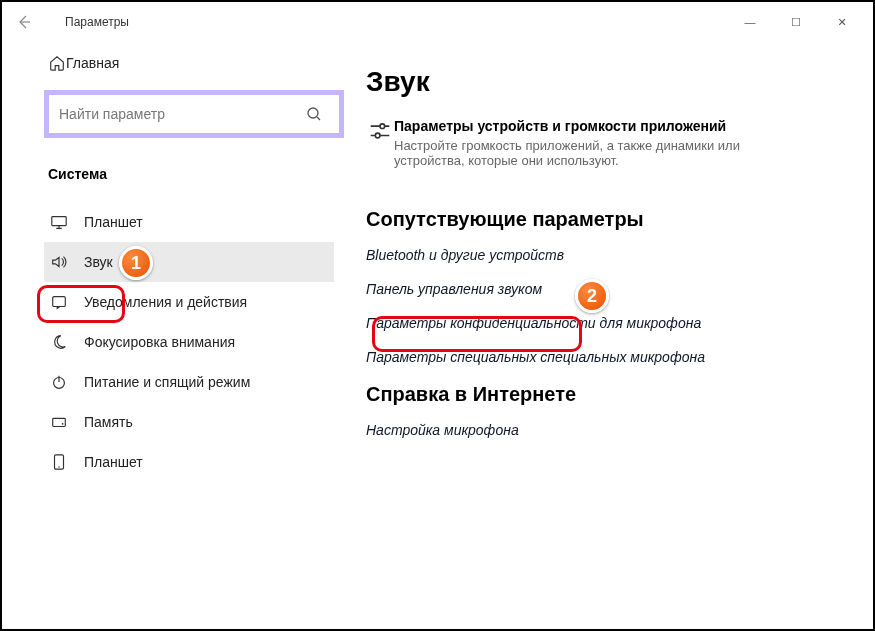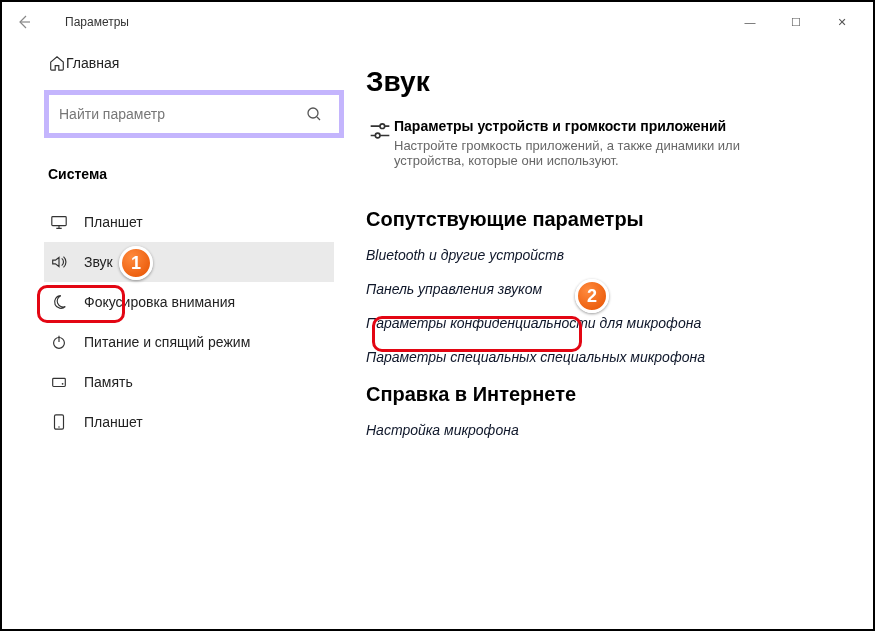--- a/index.html
+++ b/index.html
@@ -81,20 +81,27 @@
       </div>
       <div class="nav-item active">
         <svg class="nav-icon" viewBox="0 0 20 20">
             <path d="M3 8v4h3l4 3V5L6 8z" fill="none" stroke="currentColor" stroke-width="1.3"></path>
             <path d="M13 6a5 5 0 0 1 0 8M15 4a8 8 0 0 1 0 12" fill="none" stroke="currentColor" stroke-width="1.3"></path>
           </svg>
         <span>Звук</span>
       </div>
       <div class="nav-item">
         <svg class="nav-icon" viewBox="0 0 20 20">
+            <rect x="3" y="4" width="14" height="11" rx="1.5" fill="none" stroke="currentColor" stroke-width="1.3"></rect>
+            <path d="M8 15v2l3-2" fill="none" stroke="currentColor" stroke-width="1.3"></path>
+          </svg>
+        <span>Уведомления и действия</span>
+      </div>
+      <div class="nav-item">
+        <svg class="nav-icon" viewBox="0 0 20 20">
             <path d="M12 3a7 7 0 1 0 5 12 6 6 0 0 1-5-12z" fill="none" stroke="currentColor" stroke-width="1.3"></path>
           </svg>
         <span>Фокусировка внимания</span>
       </div>
       <div class="nav-item">
         <svg class="nav-icon" viewBox="0 0 20 20">
             <circle cx="10" cy="11" r="6" fill="none" stroke="currentColor" stroke-width="1.3"></circle>
             <path d="M10 3v7" stroke="currentColor" stroke-width="1.3"></path>
           </svg>
         <span>Питание и спящий режим</span>

